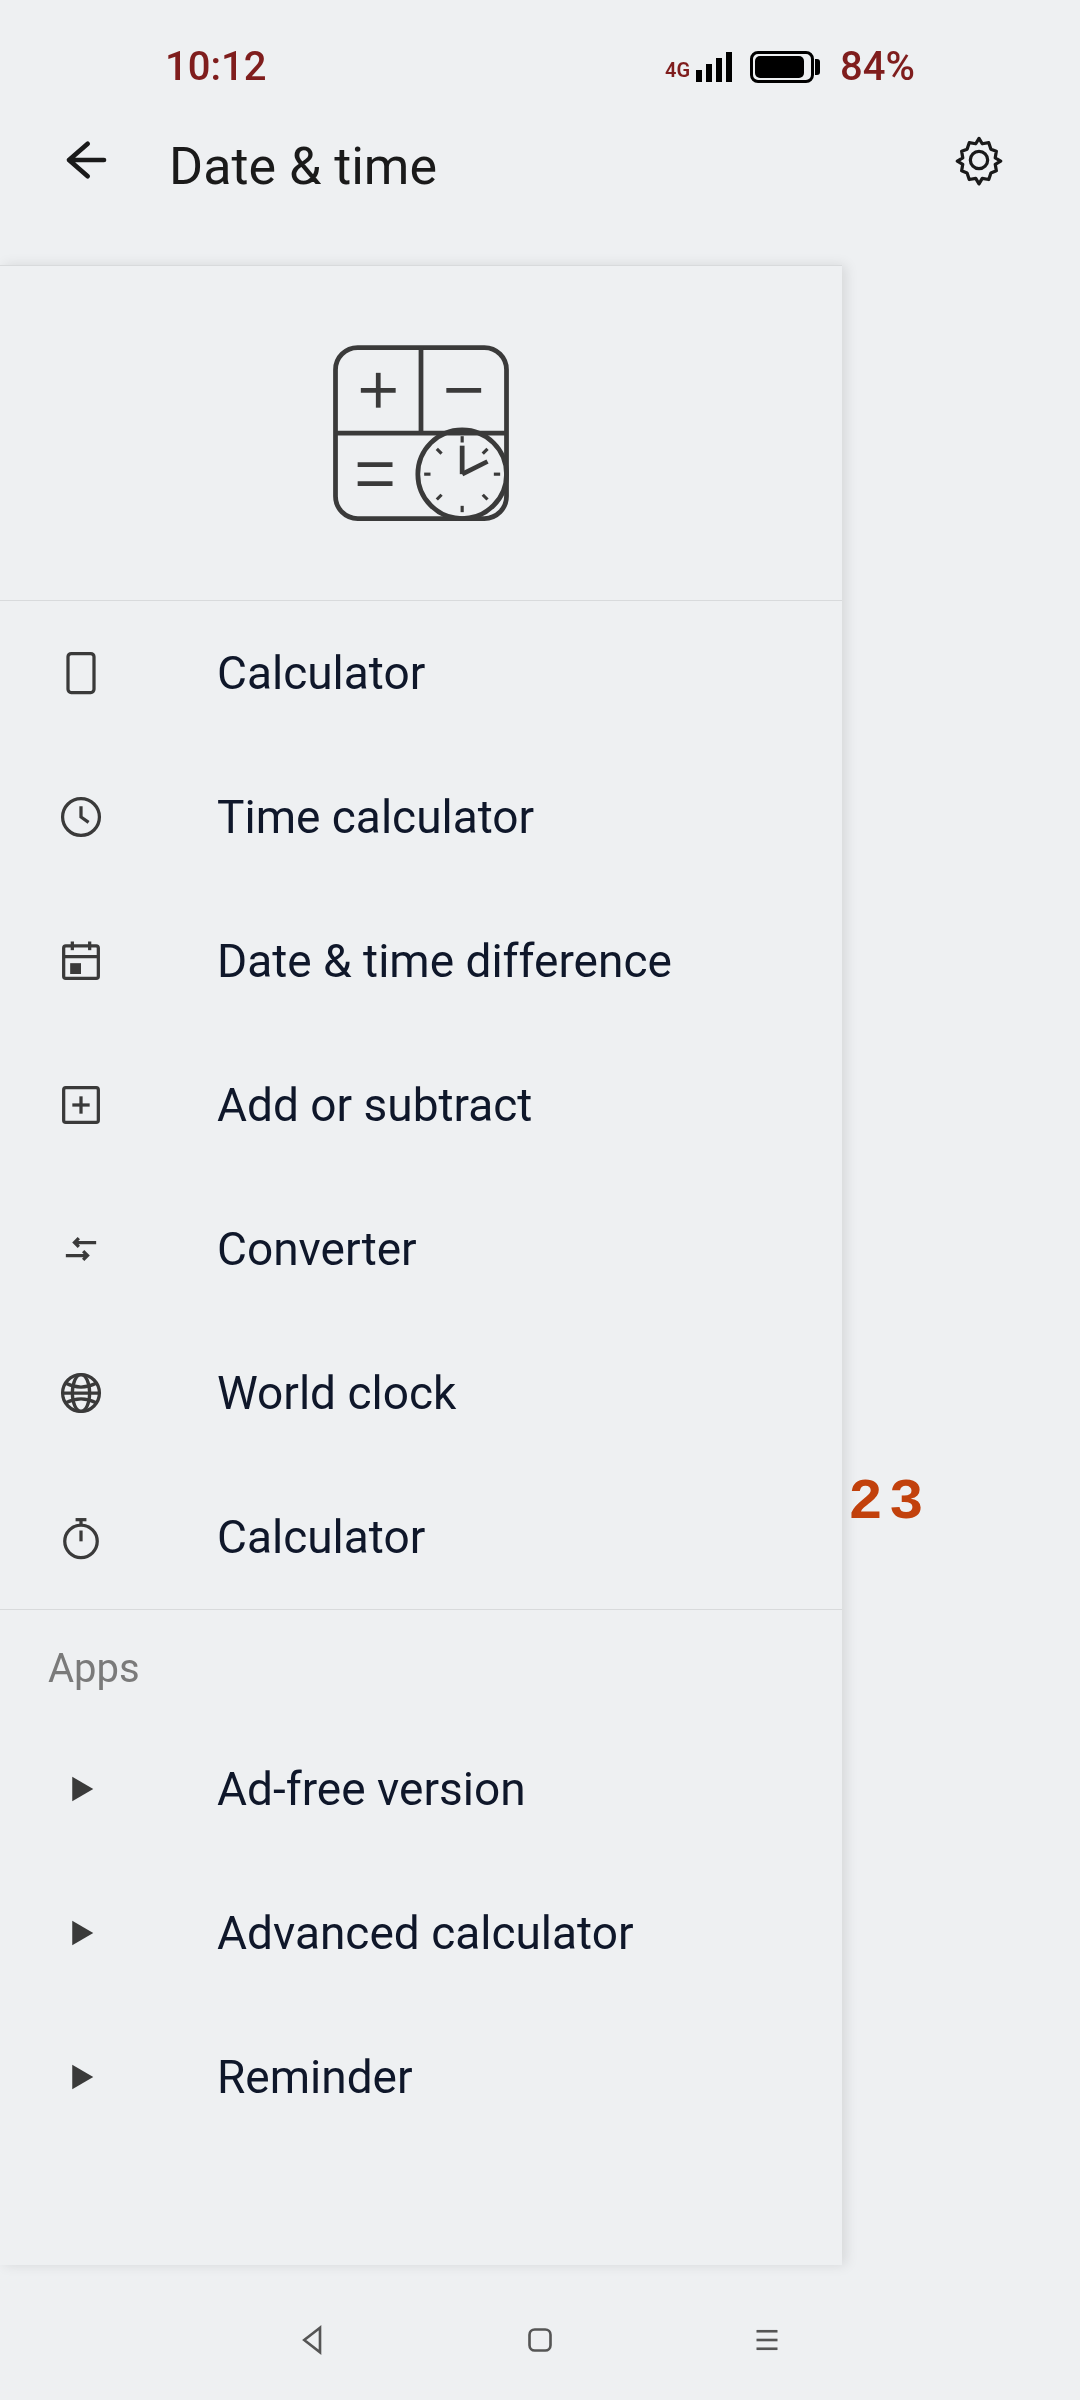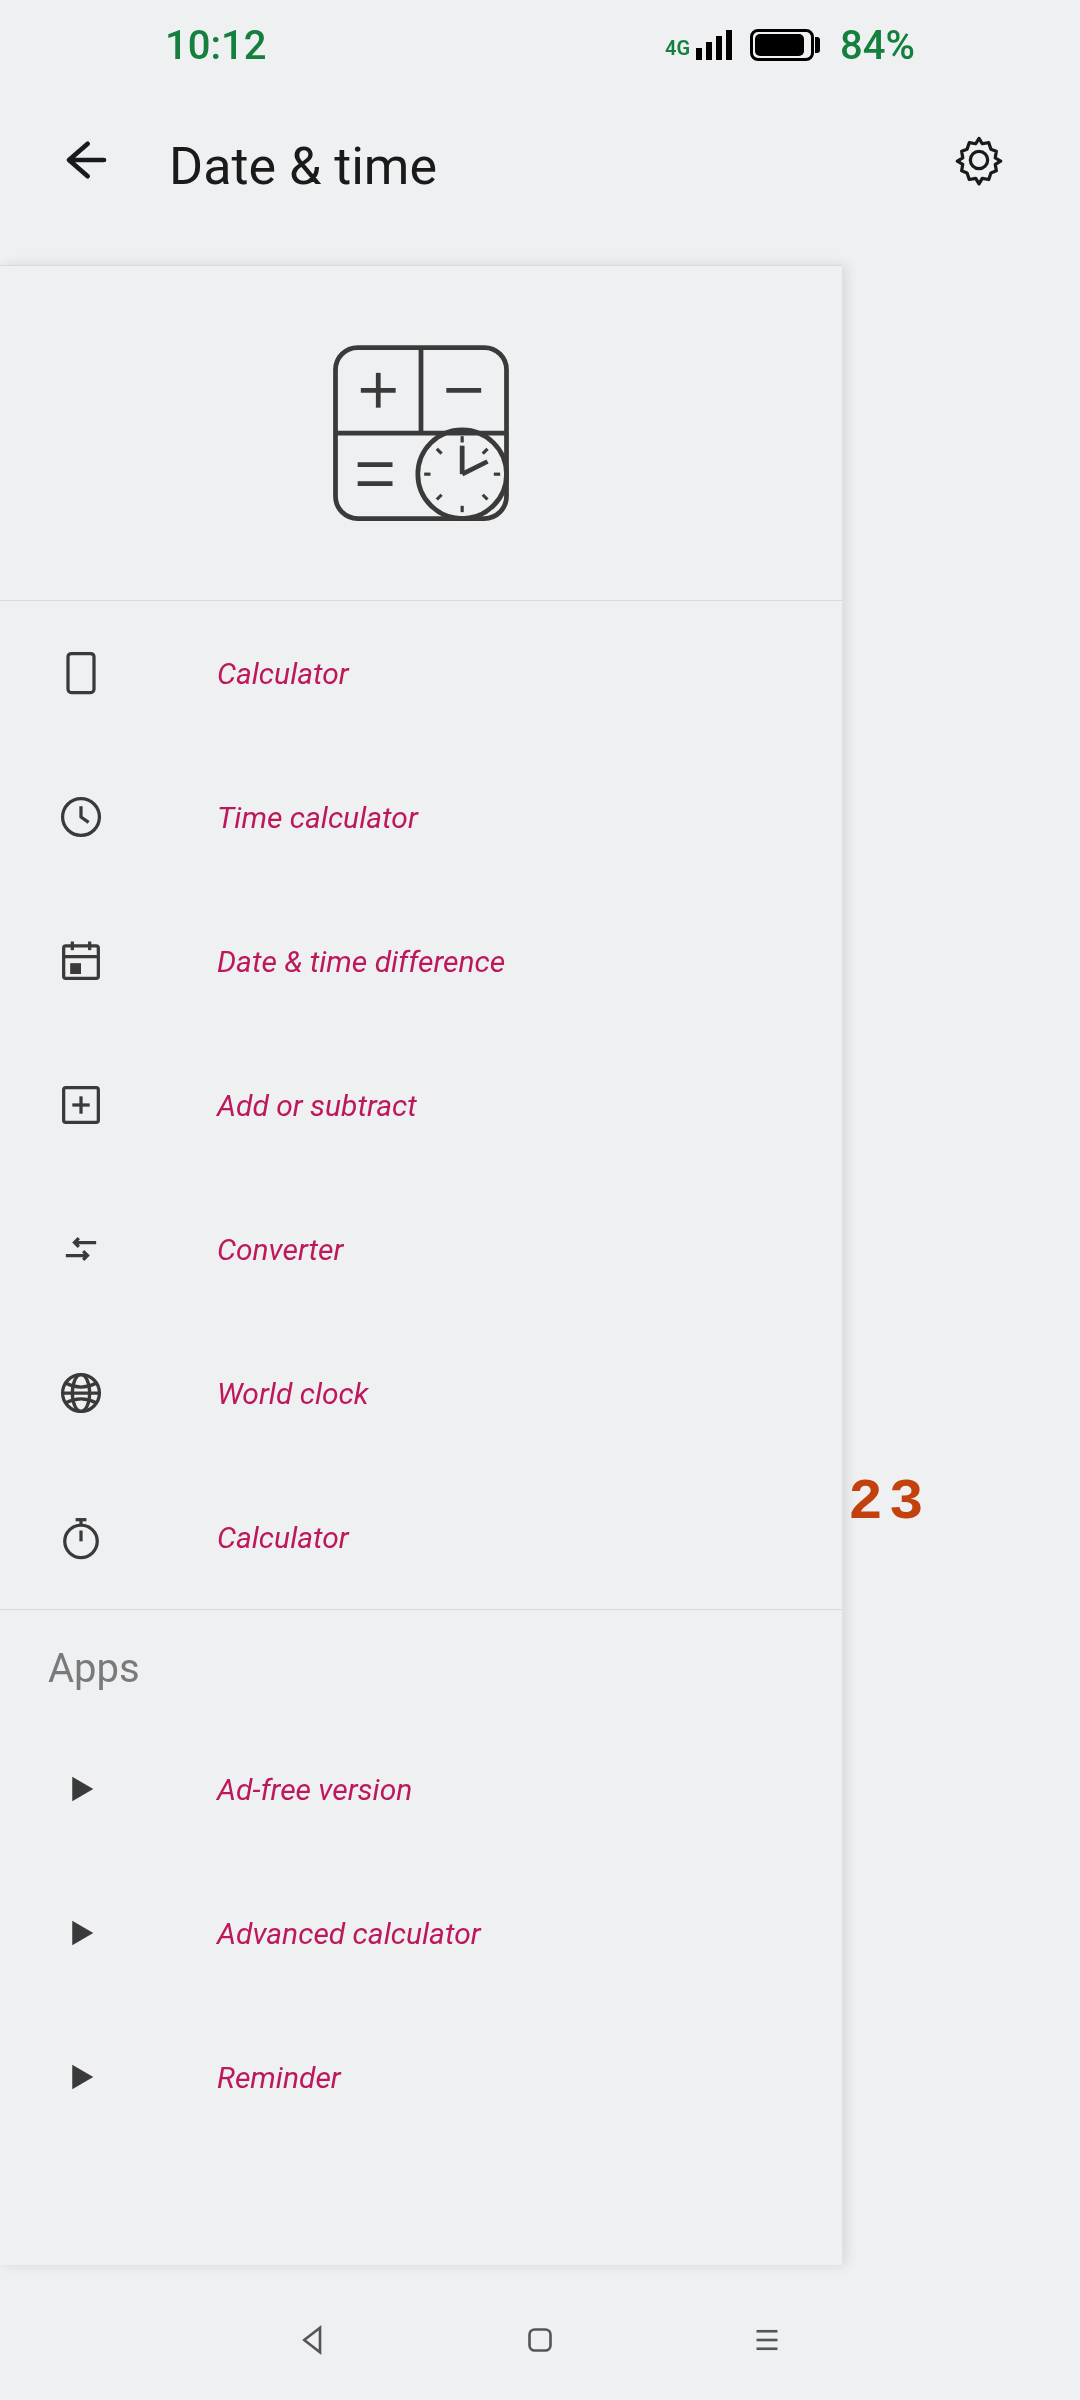--- a/index.html
+++ b/index.html
@@ -10,25 +10,25 @@
   width: 1080px;
   height: 2400px;
   position: relative;
   overflow: hidden;
 }
 
 
 .status-bar {
   height: 90px;
   display: flex;
-  align-items: center;
+  align-items: flex-end;
   justify-content: space-between;
   padding: 0 165px 0 165px;
   font-size: 36px;
-  color: #15803d;
+  color: #7f1d1d;
   font-weight: 500;
 }
 .status-left { font-size: 40px; }
 .status-right { display: flex; align-items: center; gap: 10px; }
 .signal-group { display: flex; align-items: flex-end; gap: 2px; position: relative; }
 .signal-text { font-size: 20px; font-weight: 600; margin-right: 4px; margin-left: 12px; }
 .signal-bars { display: flex; align-items: flex-end; gap: 4px; }
 .signal-bars .bar { width: 6px; background: #000; }
 .signal-bars .b1 { height: 12px; }
 .signal-bars .b2 { height: 18px; }
@@ -76,21 +76,21 @@
 .drawer-items { }
 .drawer-item {
   height: 144px;
   display: flex;
   align-items: center;
   padding-left: 50px;
   gap: 105px;
   cursor: pointer;
 }
 .drawer-item .icon-slot { width: 62px; height: 62px; display: flex; align-items: center; justify-content: center; }
-.drawer-item .item-label { font-size: 30px; color: #be185d; font-weight: 400; font-style: italic; }
+.drawer-item .item-label { font-size: 46px; color: #0f172a; font-weight: 400; }
 
 .section-divider { border-top: 1px solid #d8dadc; }
 .section-title {
   font-size: 40px;
   color: #7a7a7a;
   padding: 35px 0 25px 48px;
 }
 
 
 .bg-text {

